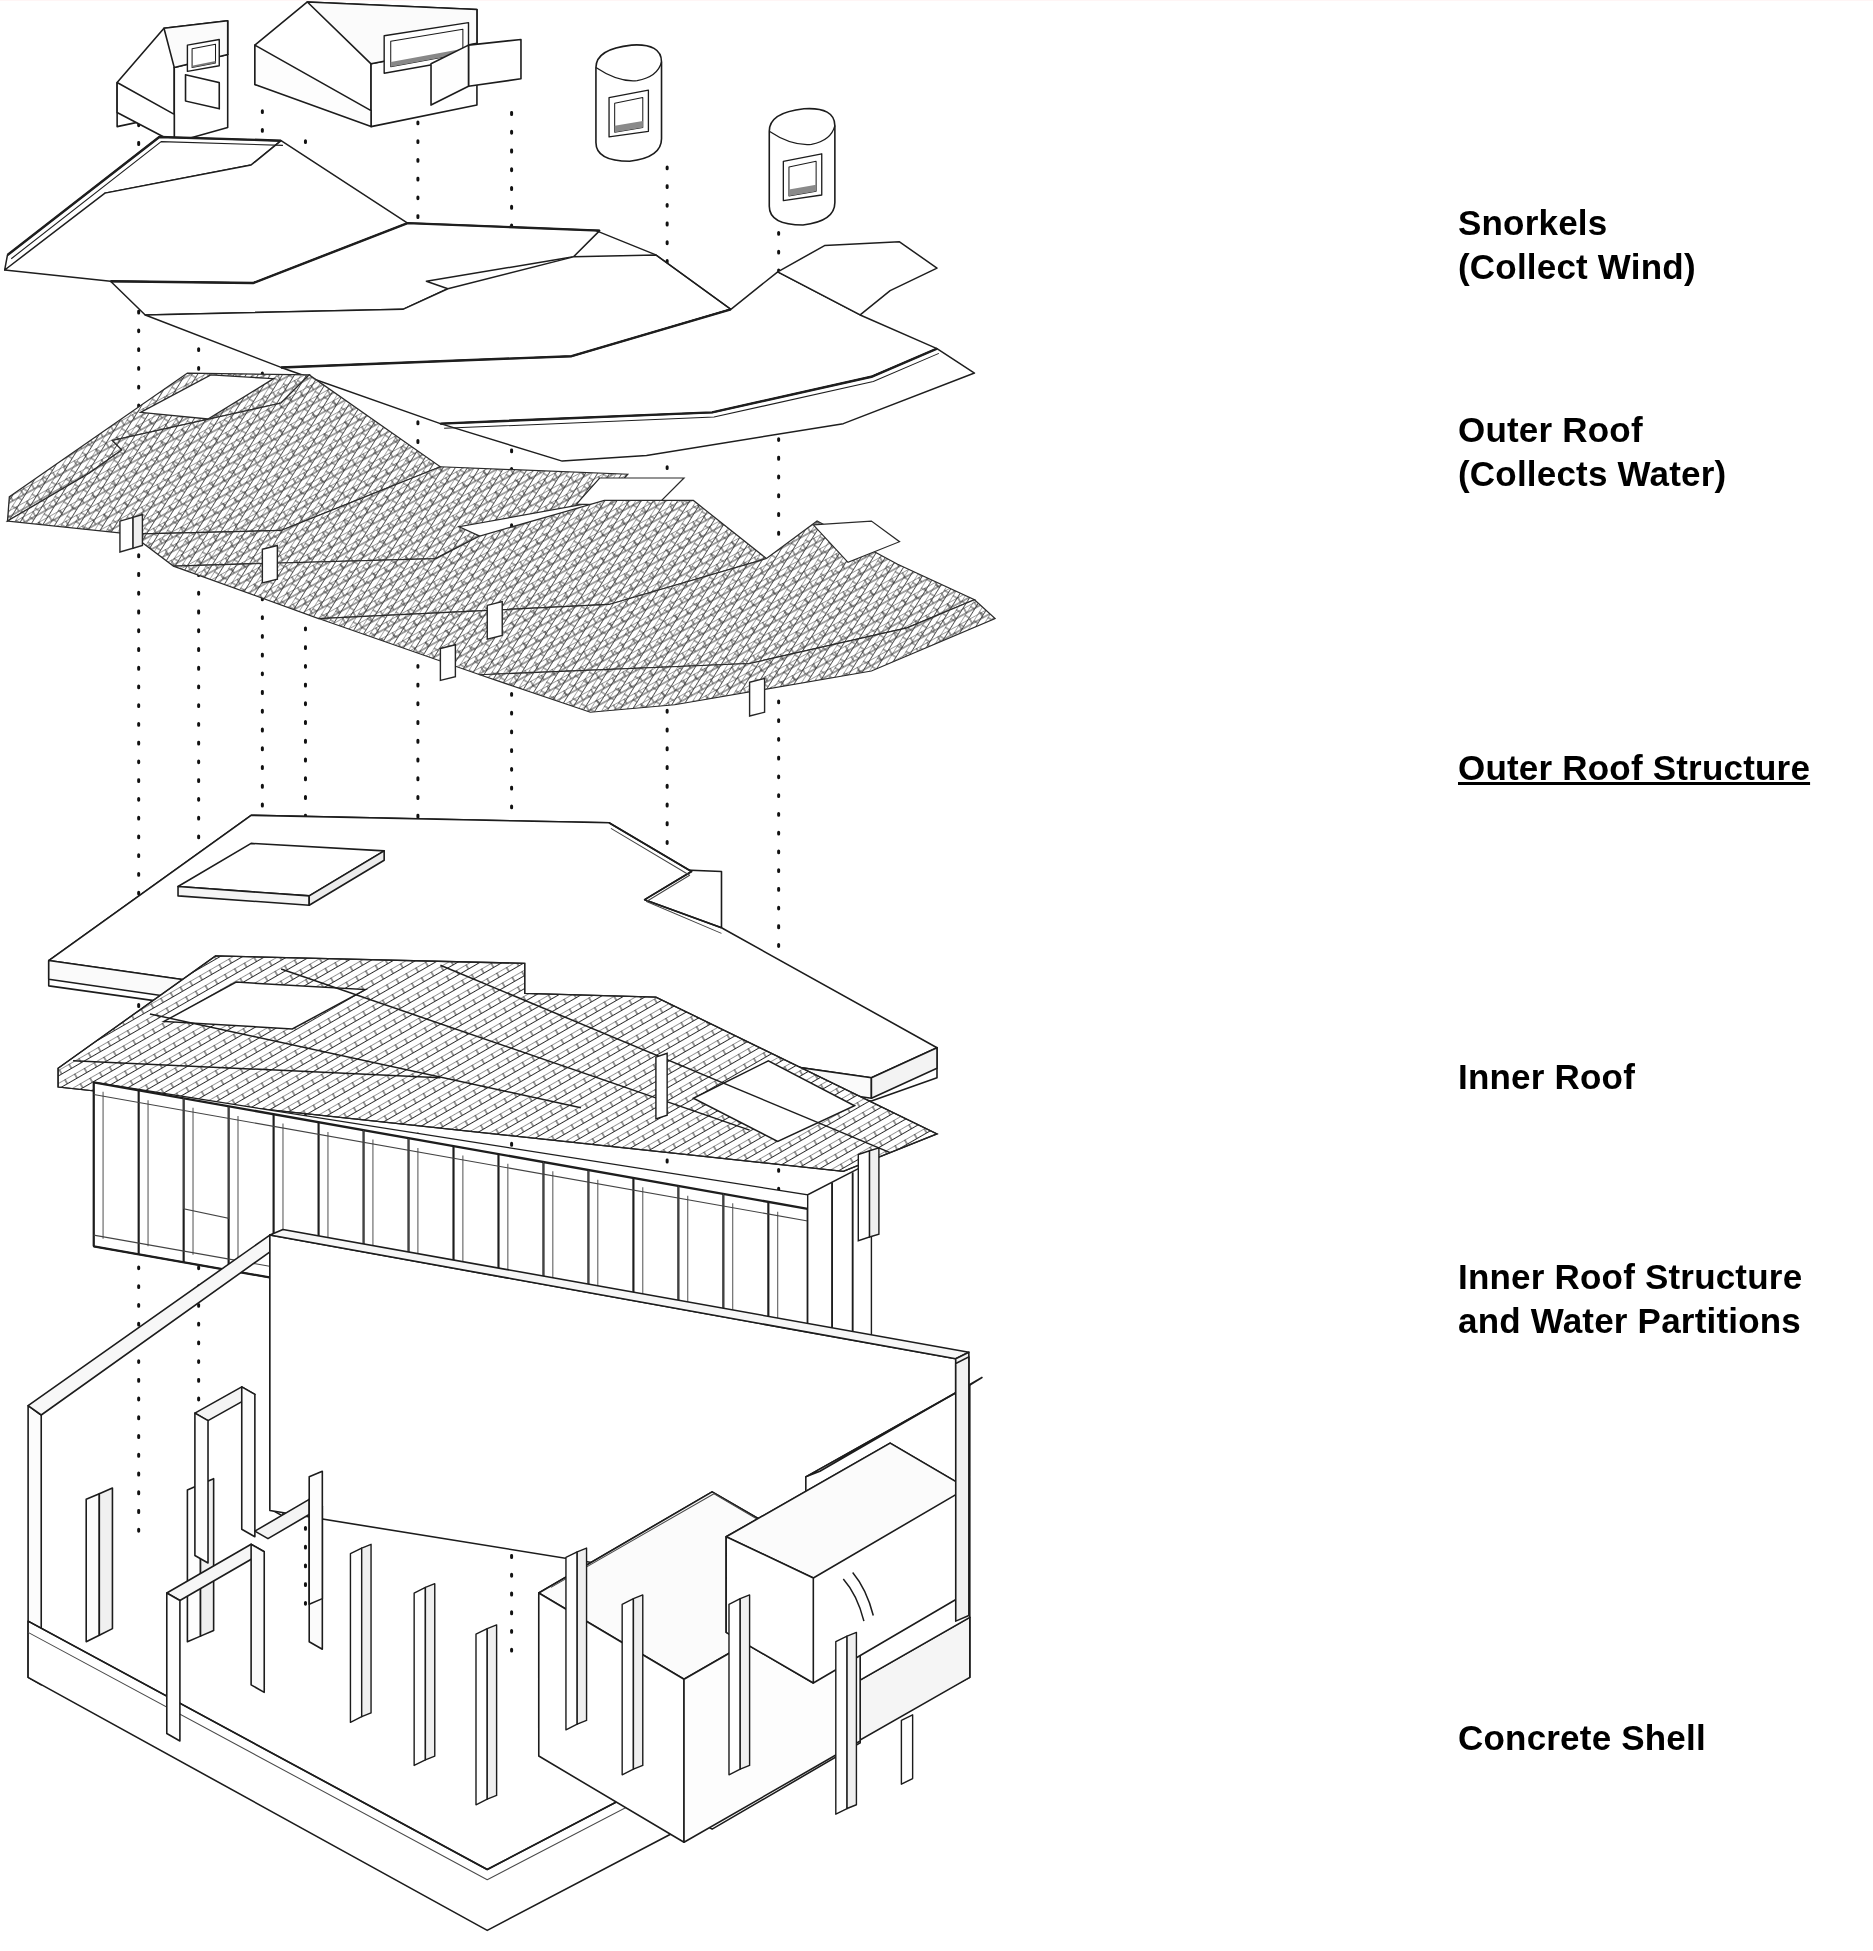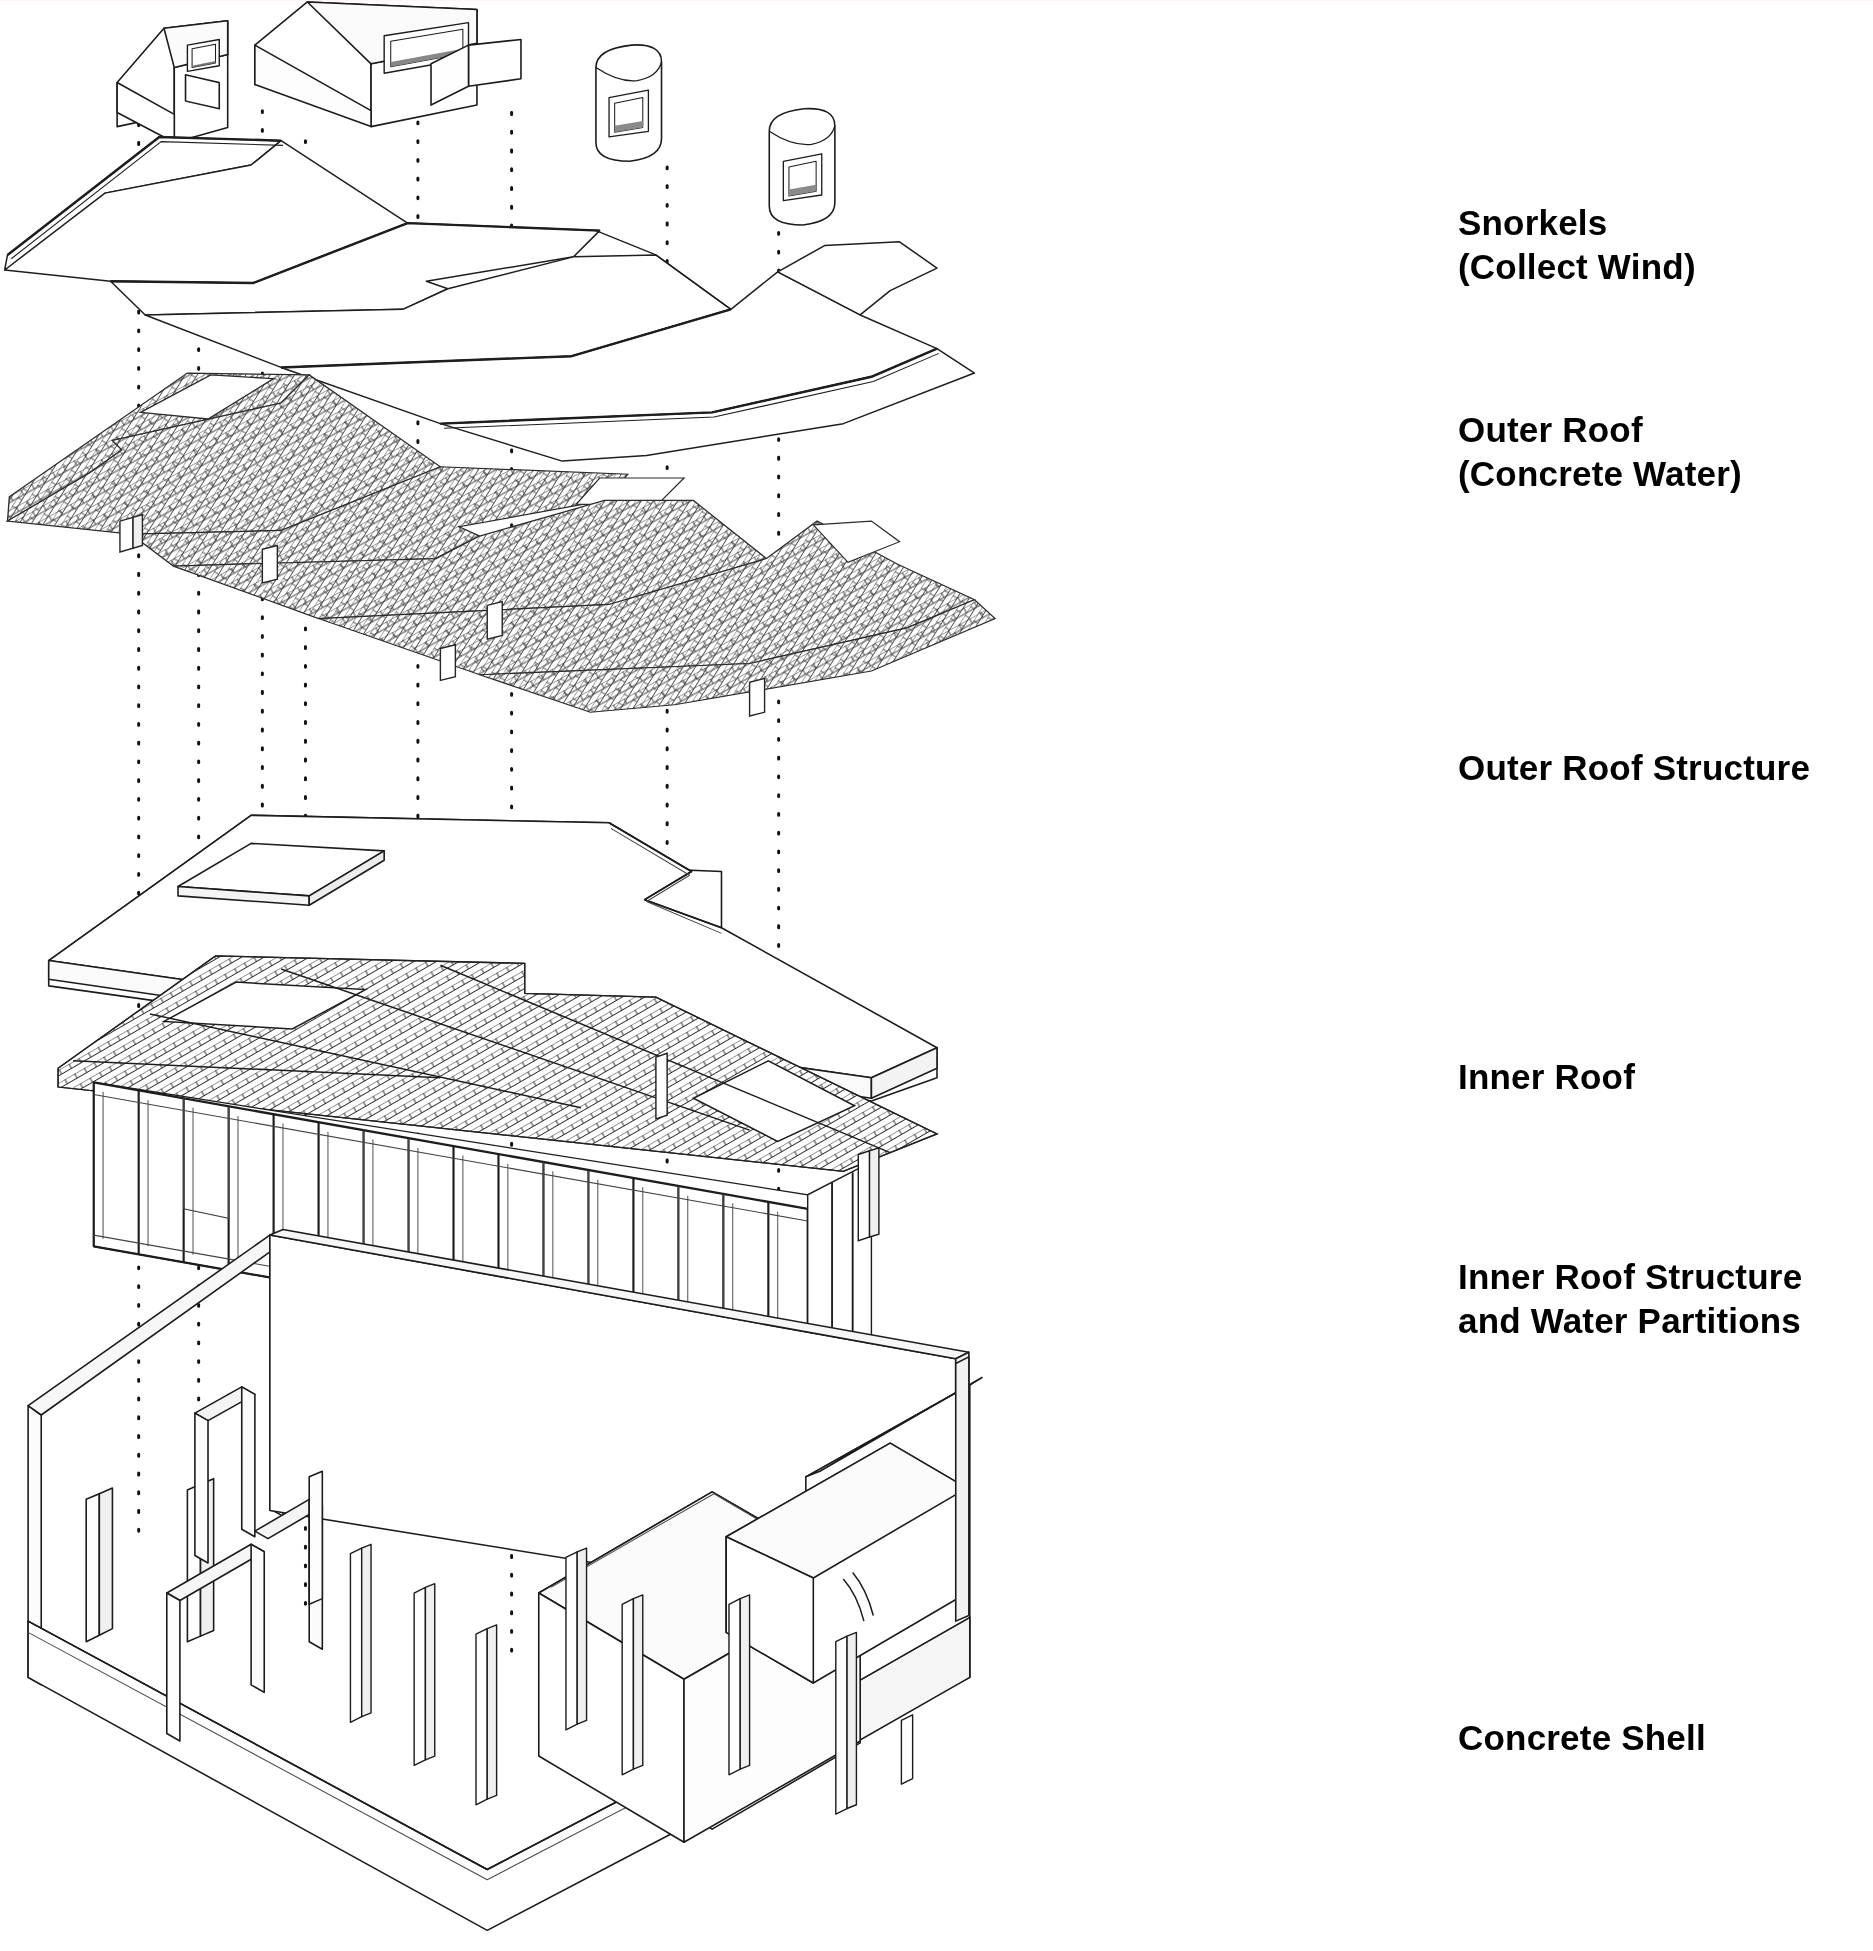--- a/index.html
+++ b/index.html
@@ -385,23 +385,23 @@
     </g>
 
   </svg>
 
   <div class="labels-layer">
 
     <div class="axo-label" style="left:1458px; top:201px;">Snorkels
 (Collect Wind)</div>
 
     <div class="axo-label" style="left:1458px; top:408px;">Outer Roof
-(Concrete Water)</div>
-
-    <div class="axo-label" style="left:1458px; top:746px;">Outer Roof Structure</div>
+(Collects Water)</div>
+
+    <div class="axo-label" style="left:1458px; top:746px;text-decoration:underline;">Outer Roof Structure</div>
 
     <div class="axo-label" style="left:1458px; top:1055px;">Inner Roof</div>
 
     <div class="axo-label" style="left:1458px; top:1255px;">Inner Roof Structure
 and Water Partitions</div>
 
     <div class="axo-label" style="left:1458px; top:1716px;">Concrete Shell</div>
 
   </div>
 

